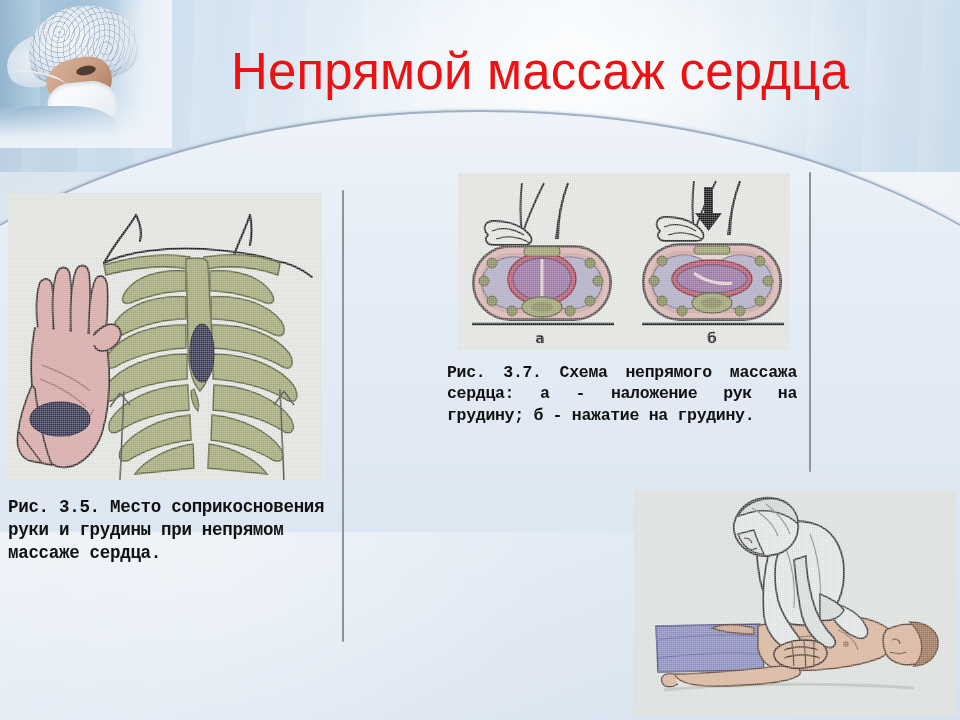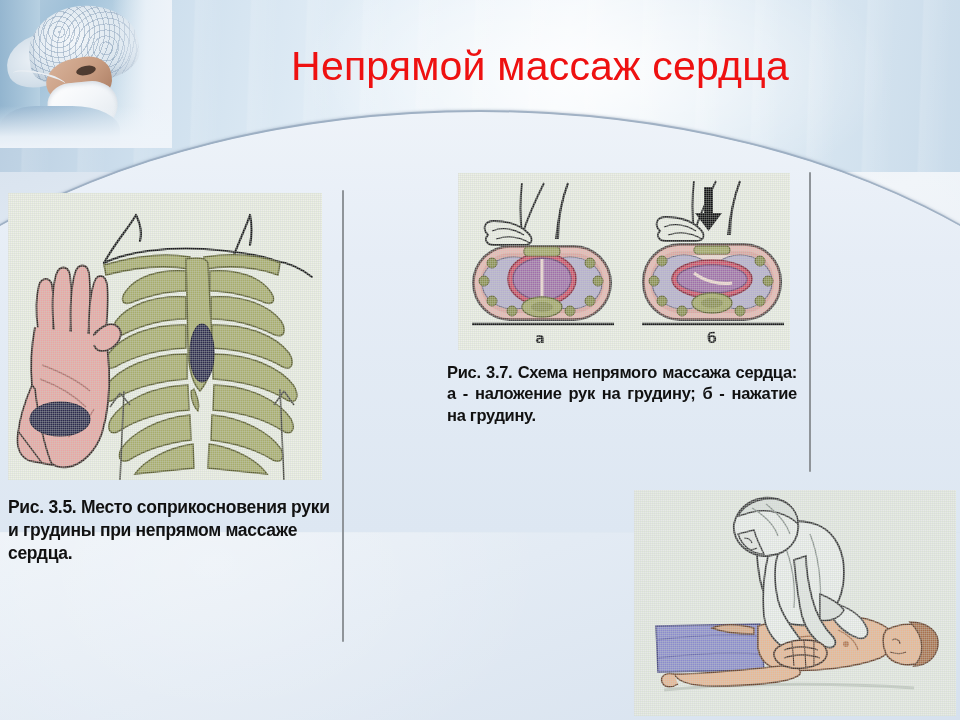--- a/index.html
+++ b/index.html
@@ -102,21 +102,21 @@
   }
   .doc-fade-b{
     position:absolute;left:0;bottom:-2px;width:172px;height:44px;
     background:linear-gradient(180deg,rgba(238,244,250,0) 0%,rgba(238,244,250,.9) 70%,#eef3f9 100%);
   }
 
   
   .slide-title{
     position:absolute;left:180px;top:44px;width:720px;
     text-align:center;
-    font-size:41px;font-weight:400;line-height:1.1;
+    font-size:51px;font-weight:400;line-height:1.1;
     color:#ee1111;letter-spacing:.2px;
     font-family:"Liberation Sans", sans-serif;
     white-space:nowrap;
   }
 
   
   .divider{position:absolute;background:#8f9499;width:2px;border-radius:1px;}
   .divider-left{left:342px;top:190px;height:452px;}
   .divider-right{left:809px;top:172px;height:300px;}
 
@@ -138,21 +138,21 @@
 
   
   .fig2{left:458px;top:173px;width:332px;height:177px;}
 
   
   .fig3{left:634px;top:490px;width:322px;height:226px;background:#e6eae4;}
 
   
   .caption{
     position:absolute;
-    font-family:Liberation Sans, sans-serif;
+    font-family:Liberation Mono, monospace;
     color:#111;font-weight:700;
     line-height:1.30;
     letter-spacing:-0.3px;
   }
   .caption1{left:8px;top:496px;width:322px;font-size:17.5px;}
   .caption2{left:447px;top:362px;width:350px;font-size:16.5px;text-align:justify;}
 
   svg{display:block;}
 </style>
 </head>

